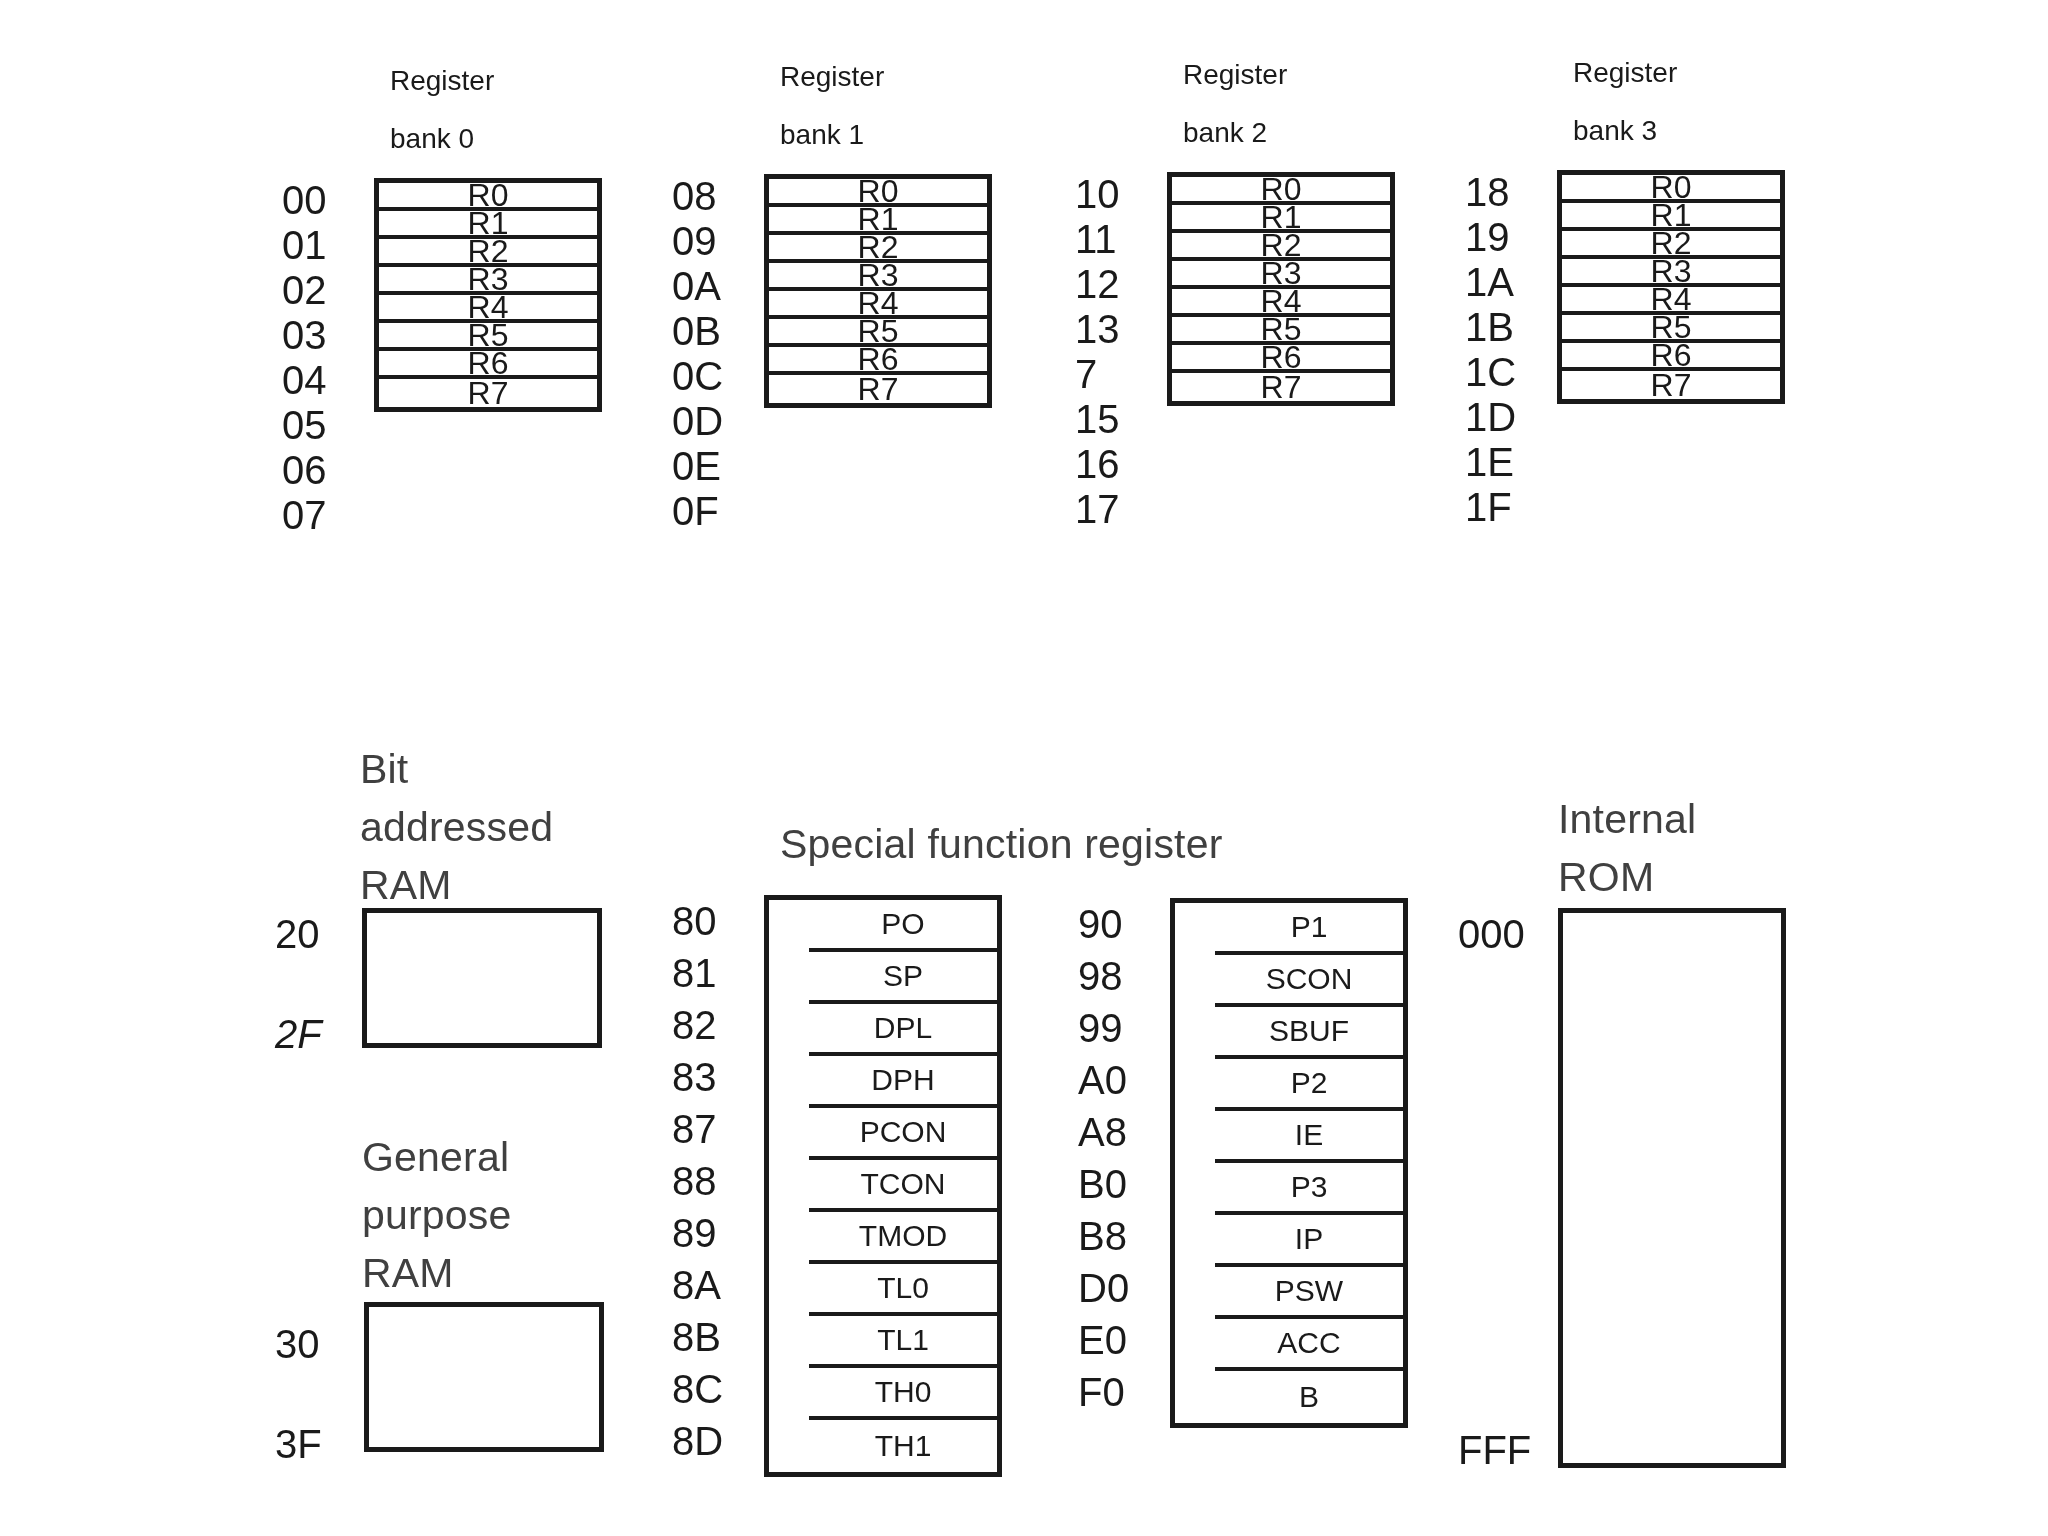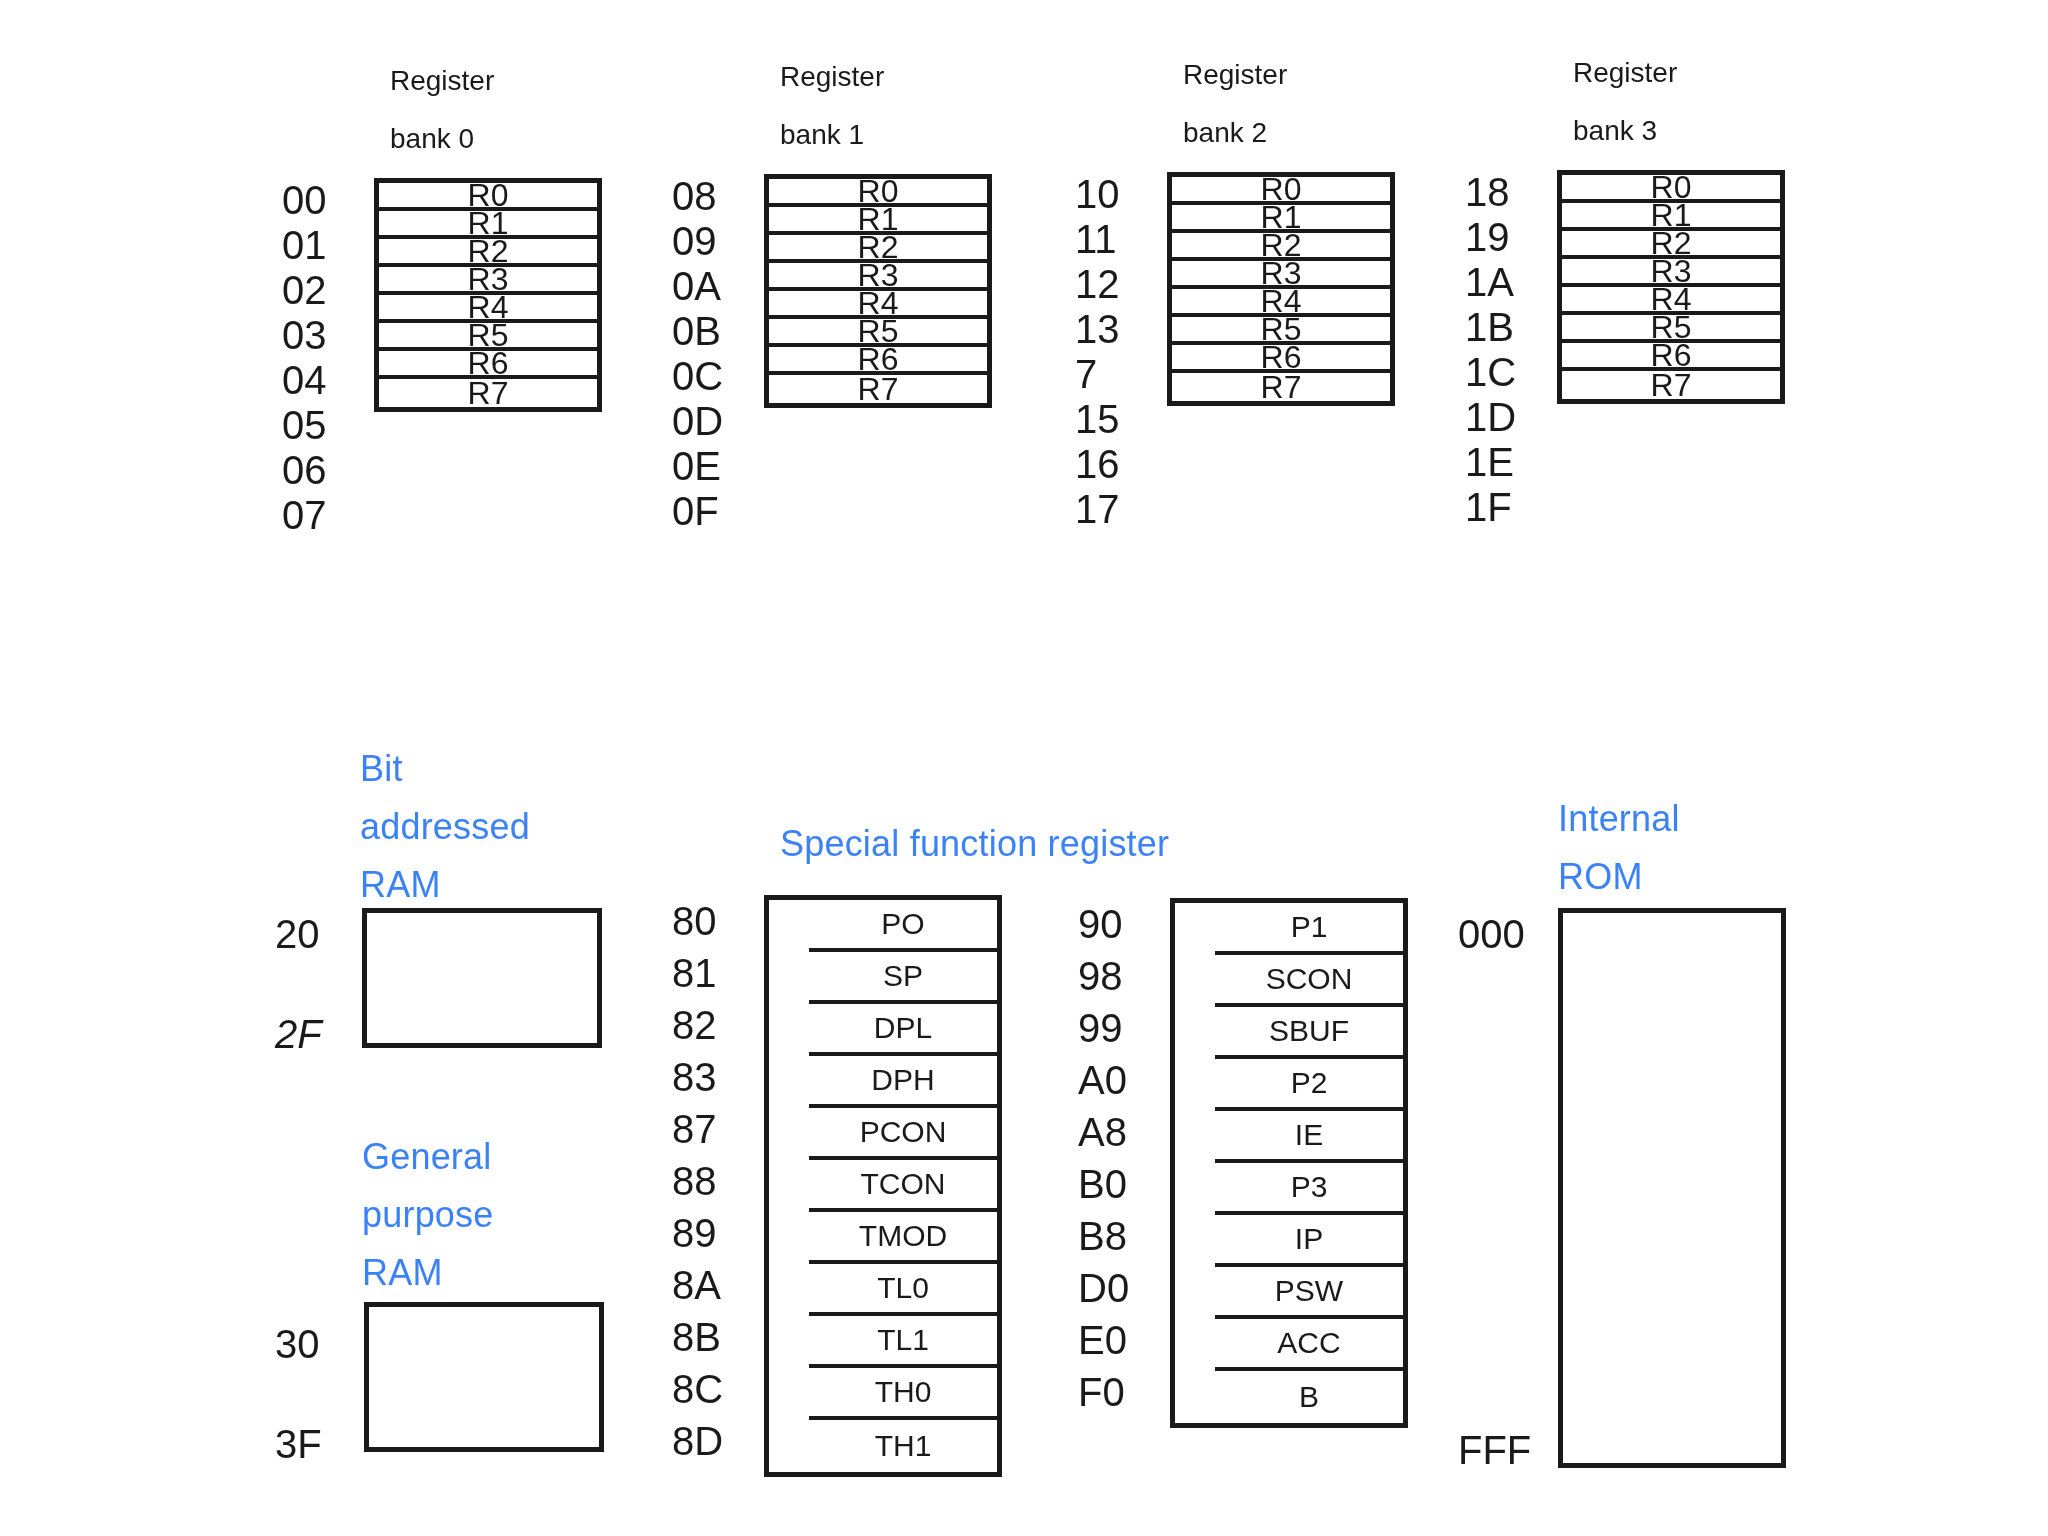--- a/index.html
+++ b/index.html
@@ -13,23 +13,23 @@
     position: relative;
     font-family: "Liberation Sans", sans-serif;
     color: #1a1a1a;
     overflow: hidden;
   }
 
   .abs { position: absolute; }
 
   
   .section-title {
-    font-size: 36px;
+    font-size: 41px;
     line-height: 58px;
-    color: #3b82f6;
+    color: #404040;
     white-space: pre-line;
     font-weight: 400;
     letter-spacing: 0.2px;
   }
 
   
   .bank-group { position: absolute; }
 
   .bank-title {
     position: absolute;

